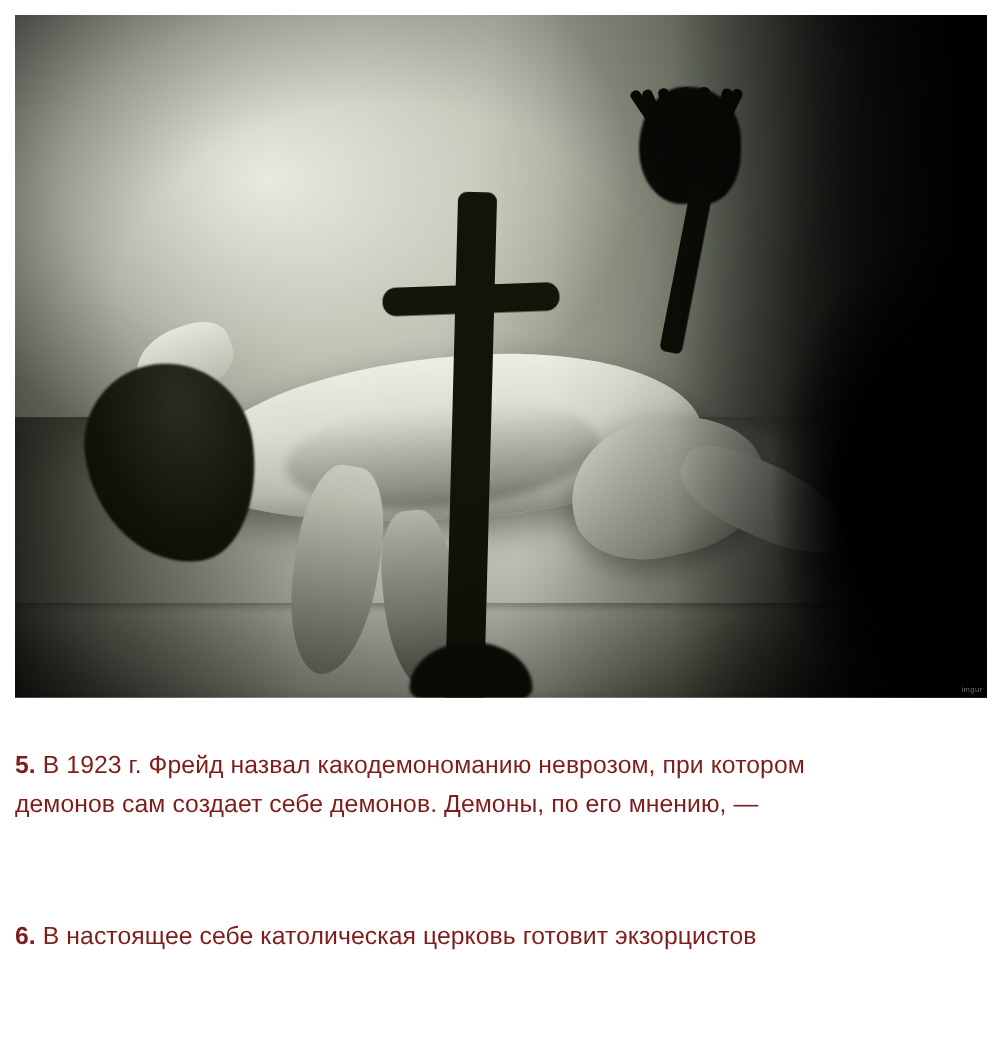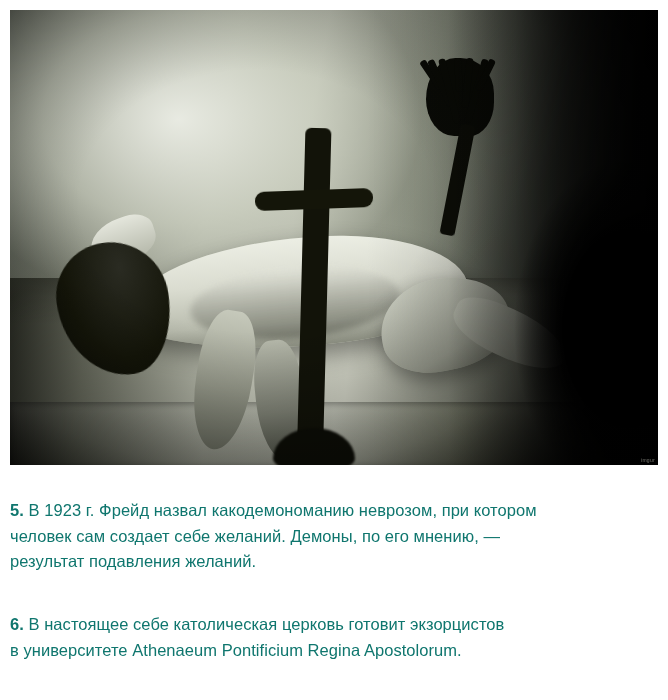--- a/index.html
+++ b/index.html
@@ -245,21 +245,21 @@
     color: rgba(200,200,190,0.55);
     letter-spacing: 0.3px;
   }
   
   .text-block {
     position: absolute;
     left: 10px;
     width: 648px;
     font-size: 16.5px;
     line-height: 1.55;
-    color: #0f766e;
+    color: #7f1d1d;
     letter-spacing: 0.05px;
   }
   .text-block.para1 { top: 498px; }
   .text-block.para2 { top: 612px; }
   .num {
     font-weight: bold;
   }
   p.line {
     margin: 0;
     white-space: pre-wrap;
@@ -304,22 +304,20 @@
         <div class="bristle" style="left: 68px; top: 0px; height: 34px; transform: rotate(26deg);"></div>
       </div>
 
     <div class="silhouette"></div>
     <div class="vignette"></div>
     <div class="photo-credit">imgur</div>
   </div>
 
   <div class="text-block para1">
     <p class="line"><span class="num">5.</span><span> В 1923 г. Фрейд назвал какодемономанию неврозом, при котором</span></p>
-    <p class="line">человек сам создает себе желаний. Демоны, по его мнению, —</p>
-    <p class="line">результат подавления желаний.</p>
+    <p class="line">демонов сам создает себе демонов. Демоны, по его мнению, —</p>
   </div>
 
   <div class="text-block para2">
     <p class="line"><span class="num">6.</span><span> В настоящее себе католическая церковь готовит экзорцистов</span></p>
-    <p class="line">в университете Athenaeum Pontificium Regina Apostolorum.</p>
   </div>
 
 </div>
 
 </body></html>

